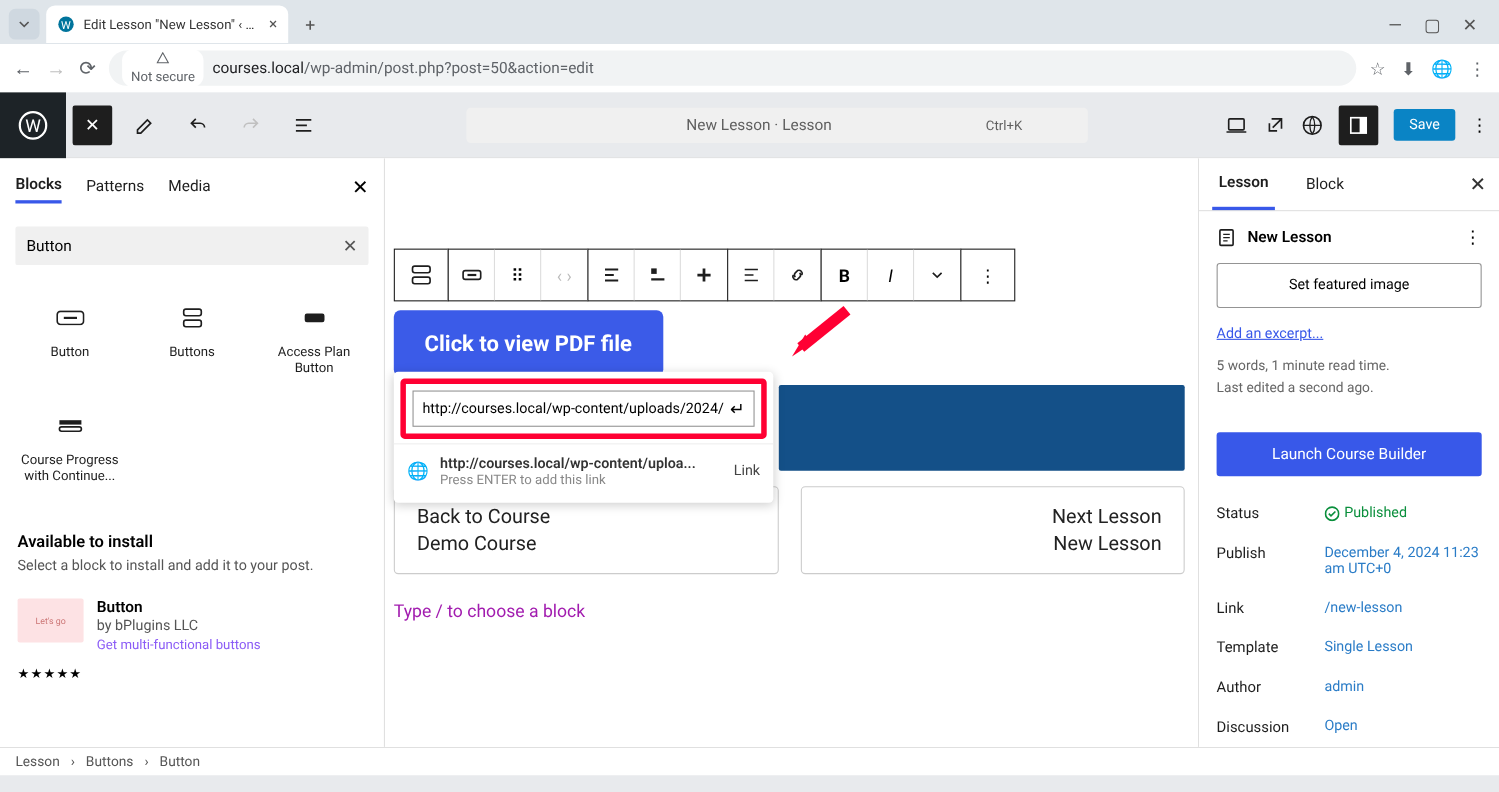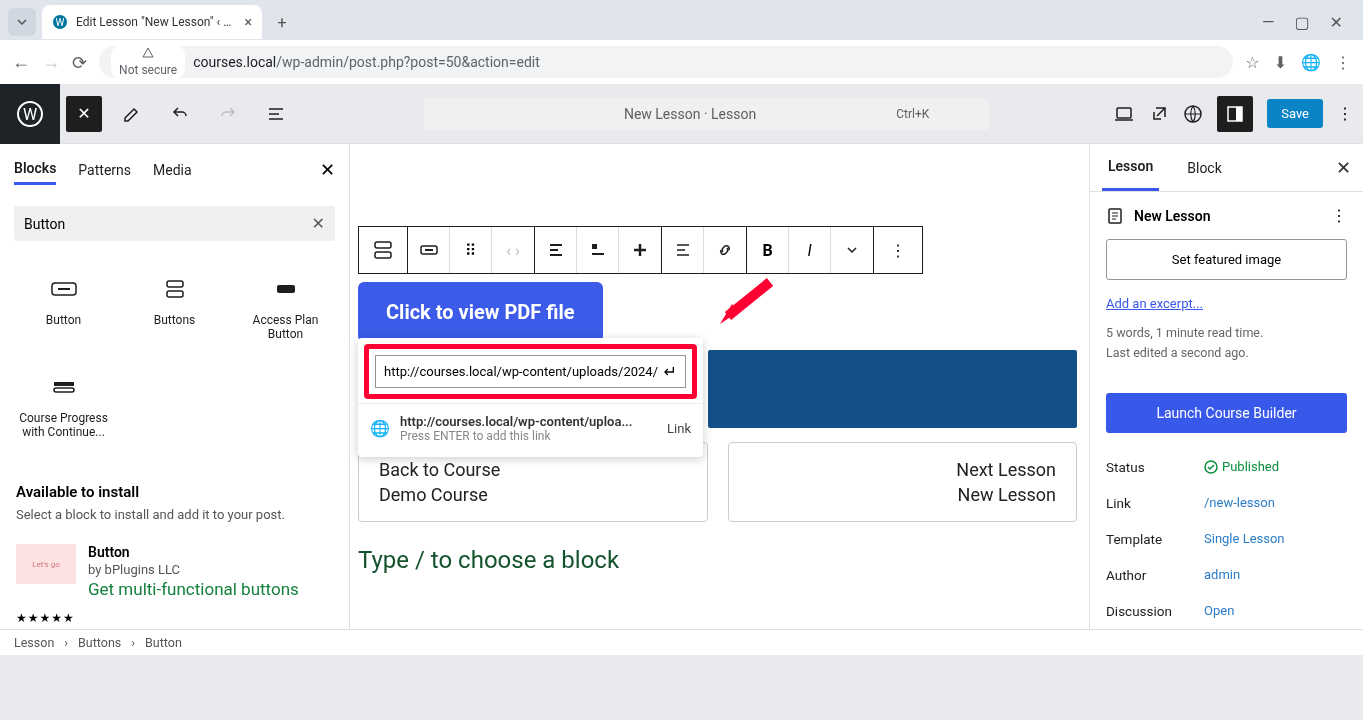--- a/index.html
+++ b/index.html
@@ -57,21 +57,21 @@
 .block-item { display: flex; flex-direction: column; align-items: center; padding: 14px 4px; font-size: 12px; color: #1e1e1e; text-align: center; gap: 10px; }
 .block-icon { font-size: 22px; height: 28px; display: flex; align-items: center; }
 .avail-section { padding: 20px 16px 10px; }
 .avail-title { font-size: 15px; font-weight: 600; margin-bottom: 6px; }
 .avail-sub { font-size: 13px; color: #555; }
 .plugin-item { display: flex; gap: 12px; padding: 12px 16px; }
 .plugin-thumb { width: 60px; height: 40px; background: #fde2e4; border-radius: 2px; display: flex; align-items: center; justify-content: center; font-size: 8px; color: #c77; }
 .plugin-info { flex: 1; }
 .plugin-name { font-size: 14px; font-weight: 600; }
 .plugin-by { font-size: 13px; color: #555; margin: 2px 0; }
-.plugin-desc { font-size: 17px; color: #15803d; }
+.plugin-desc { font-size: 12px; color: #8b5cf6; }
 .stars { padding: 0 16px; font-size: 12px; letter-spacing: 1px; }
 
 
 .canvas { flex: 1; background: #fff; position: relative; overflow: hidden; }
 .canvas-inner { padding: 20px 0; position: relative; }
 
 .block-toolbar { display: flex; margin-left: 8px; margin-top: 62px; }
 .bt-group { display: flex; border: 1px solid #1e1e1e; background: #fff; height: 48px; }
 .bt-group + .bt-group { margin-left: -1px; }
 .bt-cell { width: 42px; display: flex; align-items: center; justify-content: center; font-size: 16px; border-right: 1px solid #ddd; }
@@ -94,21 +94,21 @@
 .blue-bar { background: #145088; height: 78px; margin: 8px 12px 0 358px; border-radius: 2px; }
 
 .arrow { position: absolute; left: 360px; top: 130px; }
 
 .nav-cards { display: flex; gap: 20px; margin: 14px 12px 0 8px; }
 .nav-card { flex: 1; border: 1px solid #ccc; border-radius: 4px; padding: 16px 20px; }
 .nav-card.right { text-align: right; }
 .nc-title { font-size: 18px; color: #222; }
 .nc-sub { font-size: 18px; color: #222; margin-top: 4px; }
 
-.placeholder { font-size: 24px; color: #14532d; margin: 24px 12px 0 8px; }
+.placeholder { font-size: 16px; color: #a21caf; margin: 24px 12px 0 8px; }
 
 
 .right-sidebar { width: 274px; border-left: 1px solid #e0e0e0; background: #fff; display: flex; flex-direction: column; }
 .rs-tabs { display: flex; align-items: center; padding: 0 12px; border-bottom: 1px solid #e0e0e0; height: 48px; }
 .rs-tab { font-size: 14px; padding: 14px 6px; color: #1e1e1e; }
 .rs-tab.active { font-weight: 600; border-bottom: 3px solid #3858e9; }
 .rs-tab + .rs-tab { margin-left: 22px; }
 .rs-close { margin-left: auto; font-size: 18px; color: #333; }
 .rs-section { padding: 14px 16px; }
 .rs-heading-row { display: flex; align-items: center; gap: 10px; margin-bottom: 14px; }
@@ -443,20 +443,24 @@
             <div class="rs-row-label">Status</div>
             <div class="rs-row-val green">
               <svg width="14" height="14" viewBox="0 0 14 14">
                 <circle cx="7" cy="7" r="6" fill="none" stroke="#0a8f3c" stroke-width="1.5"></circle>
                 <path d="M4 7l2 2 4-4" fill="none" stroke="#0a8f3c" stroke-width="1.5"></path>
               </svg>
               <span>Published</span>
             </div>
           </div>
           <div class="rs-row">
+            <div class="rs-row-label">Publish</div>
+            <div class="rs-row-val">December 4, 2024 11:23 am UTC+0</div>
+          </div>
+          <div class="rs-row">
             <div class="rs-row-label">Link</div>
             <div class="rs-row-val">/new-lesson</div>
           </div>
           <div class="rs-row">
             <div class="rs-row-label">Template</div>
             <div class="rs-row-val">Single Lesson</div>
           </div>
           <div class="rs-row">
             <div class="rs-row-label">Author</div>
             <div class="rs-row-val">admin</div>

